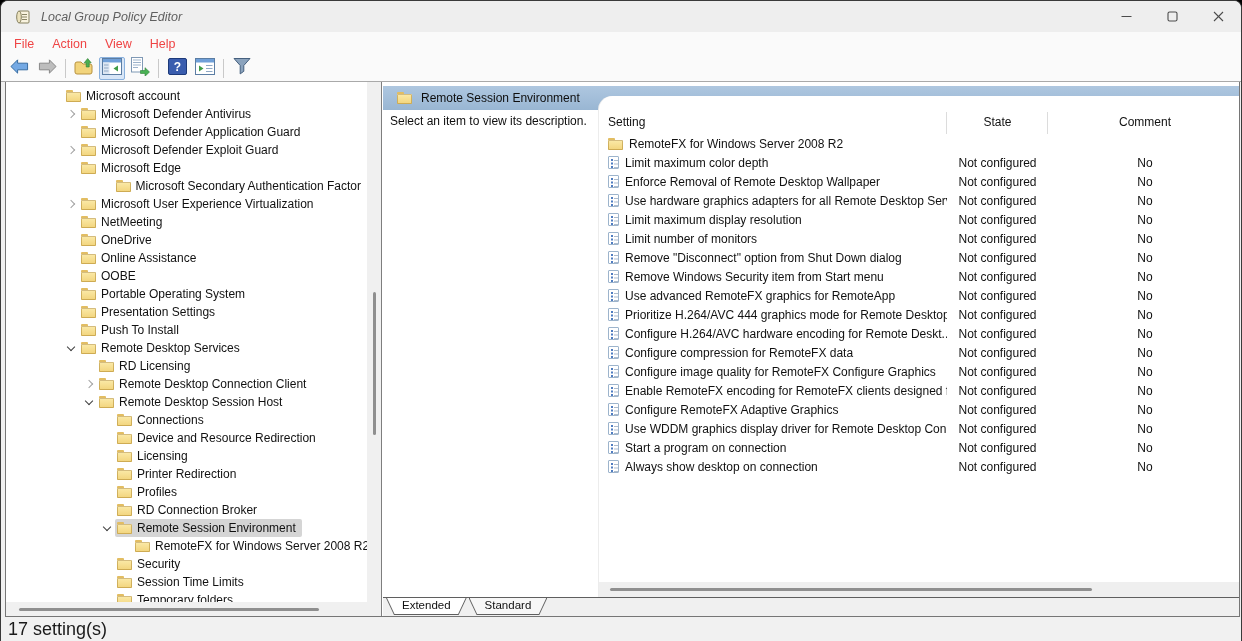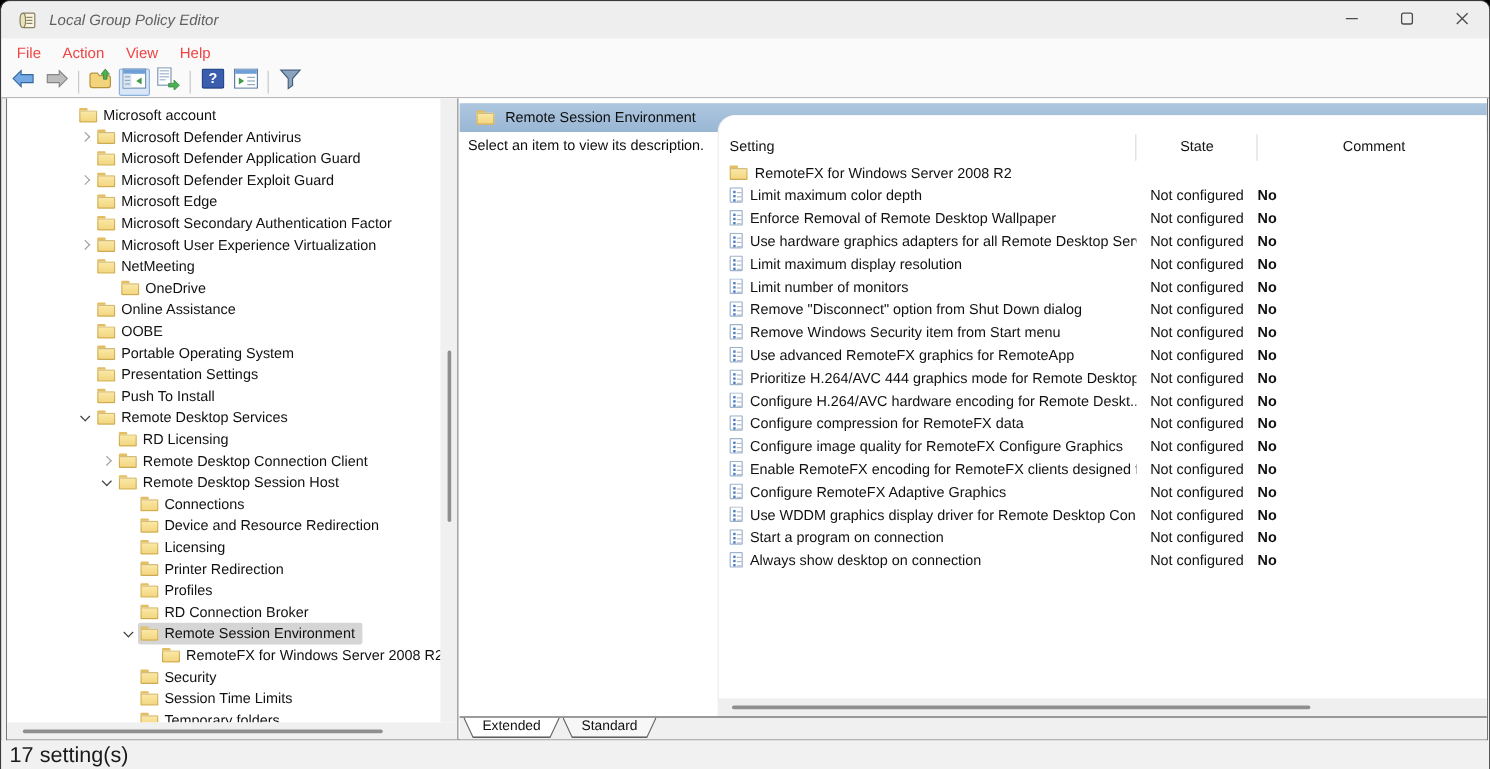--- a/index.html
+++ b/index.html
@@ -54,21 +54,21 @@
     border-top-left-radius:14px;box-shadow:-1px 0 0 #ececec;}
   .col-headers{position:absolute;top:16px;left:0;right:0;height:22px;font-size:12px;color:#111;}
   .col-setting{position:absolute;left:9px;top:3px;}
   .col-state{position:absolute;left:348px;width:101px;top:3px;text-align:center;}
   .col-comment{position:absolute;left:449px;width:194px;top:3px;text-align:center;}
   .col-sep{position:absolute;top:0;height:22px;width:1px;background:#dcdcdc;}
   .list-rows{position:absolute;top:38px;left:0;right:0;bottom:15px;overflow:hidden;}
   .list-row{height:19px;display:flex;align-items:center;font-size:12px;color:#111;}
   .cell-setting{flex:0 0 348px;display:flex;align-items:center;gap:6px;padding-left:9px;white-space:nowrap;overflow:hidden;}
   .cell-state{flex:0 0 101px;text-align:center;}
-  .cell-comment{flex:0 0 194px;text-align:left;font-weight:bold;}
+  .cell-comment{flex:0 0 194px;text-align:center;}
   .setting-ic{position:relative;width:11px;height:13px;flex:0 0 11px;background:#fff;border:1px solid #9db4cc;border-radius:1px;}
   .setting-ic::before{content:"";position:absolute;left:1.5px;top:2px;width:2px;height:2px;background:#4f7cc0;
     box-shadow:0 3.5px 0 #4f7cc0,0 7px 0 #4f7cc0;}
   .setting-ic::after{content:"";position:absolute;left:5px;top:2.5px;width:4px;height:1px;background:#aebccd;
     box-shadow:0 3.5px 0 #aebccd,0 7px 0 #aebccd;}
   .list-hscroll{position:absolute;left:0;right:0;bottom:0;height:15px;background:#efefef;}
   .list-hthumb{position:absolute;top:6px;height:3px;left:11px;width:482px;background:#8f8f8f;border-radius:2px;}
   
   .tabstrip{position:absolute;left:0;right:0;bottom:0;height:19px;background:#f0f0f0;border-top:1px solid #5f5f5f;}
   .tabs{position:absolute;left:3px;top:0;display:flex;}
@@ -219,42 +219,42 @@
               <span>Microsoft Defender Exploit Guard</span>
             </span>
           </div>
           <div class="tree-row" style="padding-left: 57px;">
             <span class="chev"></span>
             <span class="row-core">
               <span class="folder"></span>
               <span>Microsoft Edge</span>
             </span>
           </div>
-          <div class="tree-row" style="padding-left: 57px;">
+          <div class="tree-row" style="padding-left: 57px; justify-content: space-between;">
             <span class="chev"></span>
             <span class="row-core">
               <span class="folder"></span>
               <span>Microsoft Secondary Authentication Factor</span>
             </span>
           </div>
           <div class="tree-row" style="padding-left: 57px;">
             <span class="chev collapsed"></span>
             <span class="row-core">
               <span class="folder"></span>
               <span>Microsoft User Experience Virtualization</span>
             </span>
           </div>
           <div class="tree-row" style="padding-left: 57px;">
             <span class="chev"></span>
             <span class="row-core">
               <span class="folder"></span>
               <span>NetMeeting</span>
             </span>
           </div>
-          <div class="tree-row" style="padding-left: 57px; gap: 20px;">
+          <div class="tree-row" style="padding-left: 57px;">
             <span class="chev"></span>
             <span class="row-core">
               <span class="folder"></span>
               <span>OneDrive</span>
             </span>
           </div>
           <div class="tree-row" style="padding-left: 57px;">
             <span class="chev"></span>
             <span class="row-core">
               <span class="folder"></span>

